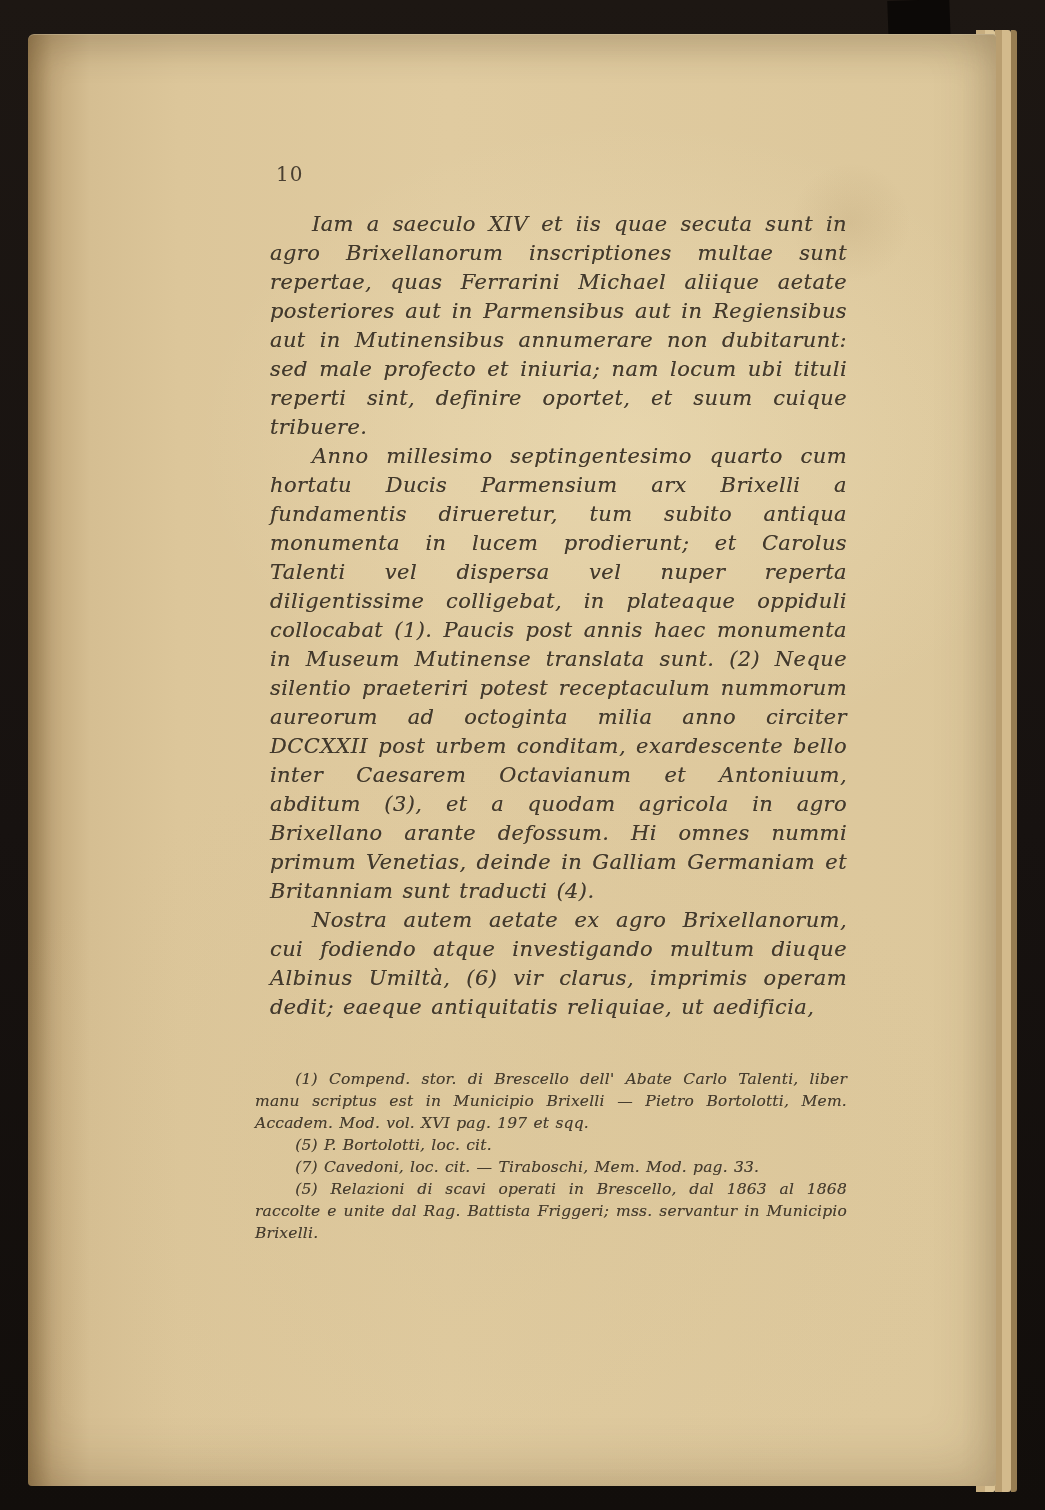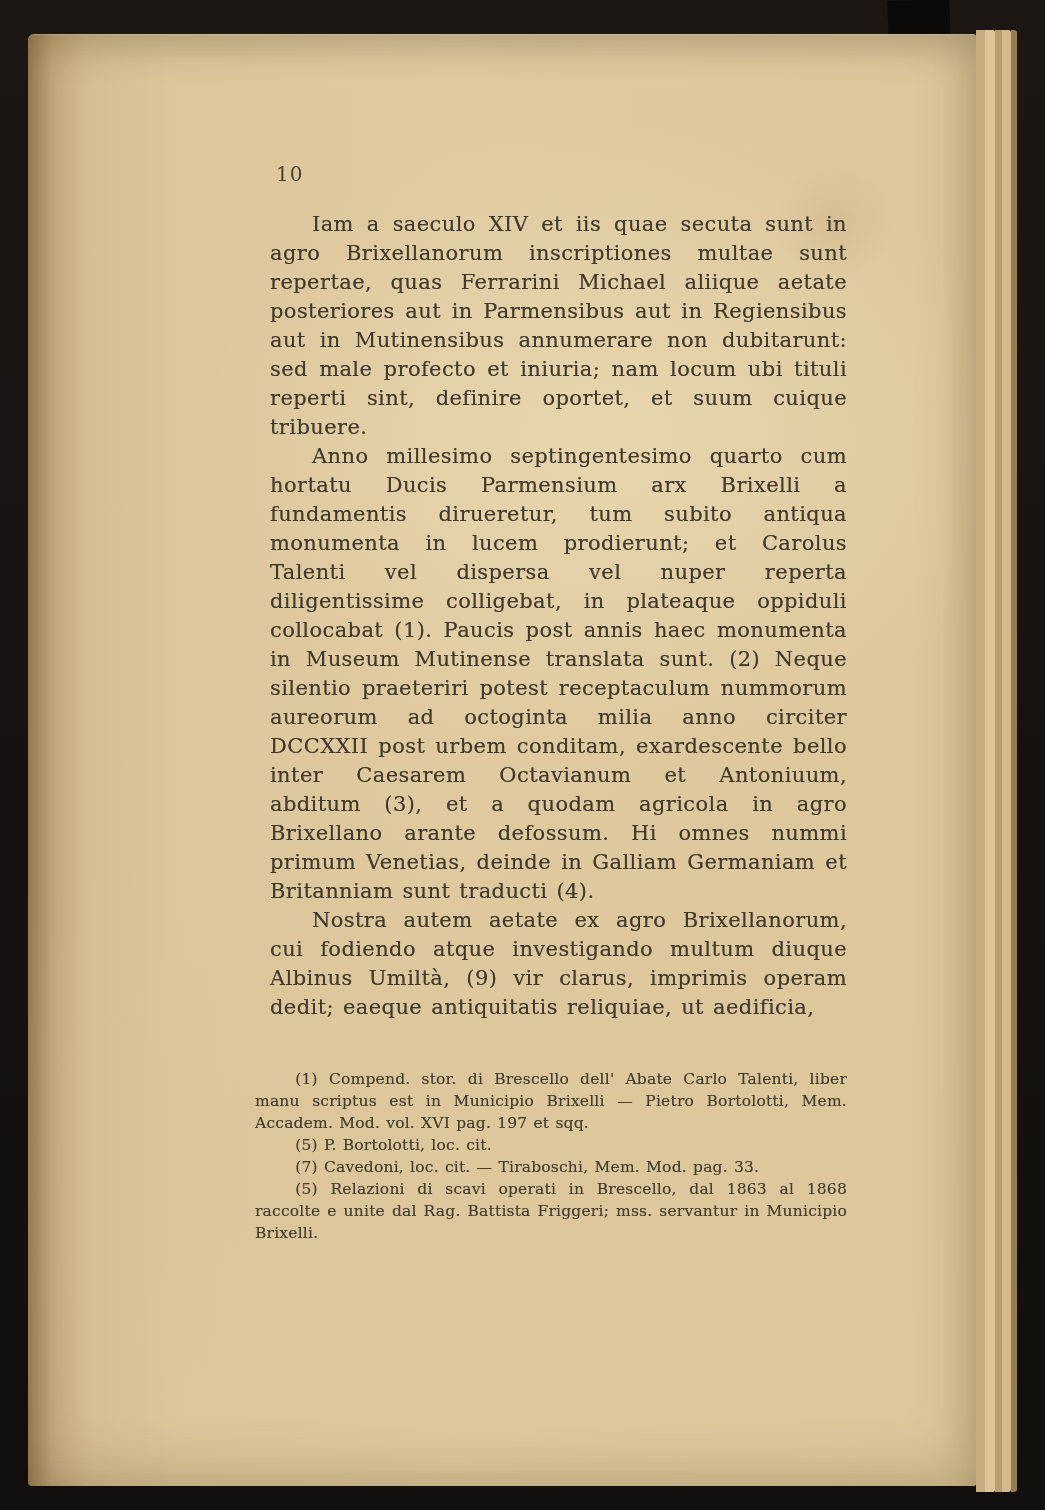--- a/index.html
+++ b/index.html
@@ -26,20 +26,21 @@
     background:
       radial-gradient(ellipse 430px 320px at 62% 28%, rgba(250,240,205,0.30), rgba(250,240,205,0) 100%),
       radial-gradient(ellipse 520px 420px at 45% 78%, rgba(214,193,148,0.35), rgba(214,193,148,0) 100%),
       radial-gradient(circle 60px at 85% 13%, rgba(120,85,40,0.10), rgba(120,85,40,0) 100%),
       linear-gradient(to right, #a1865a 0px, #c3a97c 24px, #d5be92 62px, #dcc69a 150px, #e0cba0 420px, #dcc79b 100%);
     background-color: #dcc69a;
     box-shadow:
       inset 0 16px 34px rgba(60,40,15,0.20),
       inset -14px -20px 50px rgba(85,58,22,0.18),
       inset 0 1px 0 rgba(255,248,224,0.35);
+    padding-left: 20px;
   }
 
   
   .edge-strip { position: absolute; top: 30px; height: 1462px; }
   .edge-1 { left: 976px; width: 9px;  background: #c7ad7f; }
   .edge-2 { left: 985px; width: 10px; background: #dbc496; border-radius: 0 2px 2px 0; }
   .edge-3 { left: 995px; width: 7px;  background: #b99e70; }
   .edge-4 { left: 1002px; width: 9px; background: #d3ba8c; border-radius: 0 3px 3px 0; }
   .edge-5 { left: 1011px; width: 6px; background: #977d52; border-radius: 0 3px 3px 0; }
 
@@ -64,20 +65,21 @@
     color: #4a4032;
     letter-spacing: 1px;
   }
 
   .text-column {
     position: absolute;
     left: 242px;
     top: 176px;
     width: 577px;
     color: #42392c;
+    font-style: italic;
   }
 
   .body-text p {
     margin: 0;
     font-size: 21px;
     line-height: 29px;
     text-align: justify;
     text-indent: 2em;
     letter-spacing: 0.4px;
     word-spacing: 2px;
@@ -114,21 +116,21 @@
 
 <div class="page">
 
   <div class="page-number">10</div>
 
   <div class="text-column">
 
     <div class="body-text">
       <p>Iam a saeculo XIV et iis quae secuta sunt in agro Brixellanorum inscriptiones multae sunt repertae, quas Ferrarini Michael aliique aetate posteriores aut in Parmensibus aut in Regiensibus aut in Mutinensibus annumerare non dubitarunt: sed male profecto et iniuria; nam locum ubi tituli reperti sint, definire oportet, et suum cuique tribuere.</p>
       <p>Anno millesimo septingentesimo quarto cum hortatu Ducis Parmensium arx Brixelli a fundamentis dirueretur, tum subito antiqua monumenta in lucem prodierunt; et Carolus Talenti vel dispersa vel nuper reperta diligentissime colligebat, in plateaque oppiduli collocabat (1). Paucis post annis haec monumenta in Museum Mutinense translata sunt. (2) Neque silentio praeteriri potest receptaculum nummorum aureorum ad octoginta milia anno circiter DCCXXII post urbem conditam, exardescente bello inter Caesarem Octavianum et Antoniuum, abditum (3), et a quodam agricola in agro Brixellano arante defossum. Hi omnes nummi primum Venetias, deinde in Galliam Germaniam et Britanniam sunt traducti (4).</p>
-      <p>Nostra autem aetate ex agro Brixellanorum, cui fodiendo atque investigando multum diuque Albinus Umiltà, (9) vir clarus, imprimis operam dedit; eaeque antiquitatis reliquiae, ut aedificia,</p>
+      <p>Nostra autem aetate ex agro Brixellanorum, cui fodiendo atque investigando multum diuque Albinus Umiltà, (6) vir clarus, imprimis operam dedit; eaeque antiquitatis reliquiae, ut aedificia,</p>
     </div>
 
     <div class="footnotes">
       <p>(1) Compend. stor. di Brescello dell' Abate Carlo Talenti, liber manu scriptus est in Municipio Brixelli — Pietro Bortolotti, Mem. Accadem. Mod. vol. XVI pag. 197 et sqq.</p>
       <p>(5) P. Bortolotti, loc. cit.</p>
       <p>(7) Cavedoni, loc. cit. — Tiraboschi, Mem. Mod. pag. 33.</p>
       <p>(5) Relazioni di scavi operati in Brescello, dal 1863 al 1868 raccolte e unite dal Rag. Battista Friggeri; mss. servantur in Municipio Brixelli.</p>
     </div>
 
   </div>

